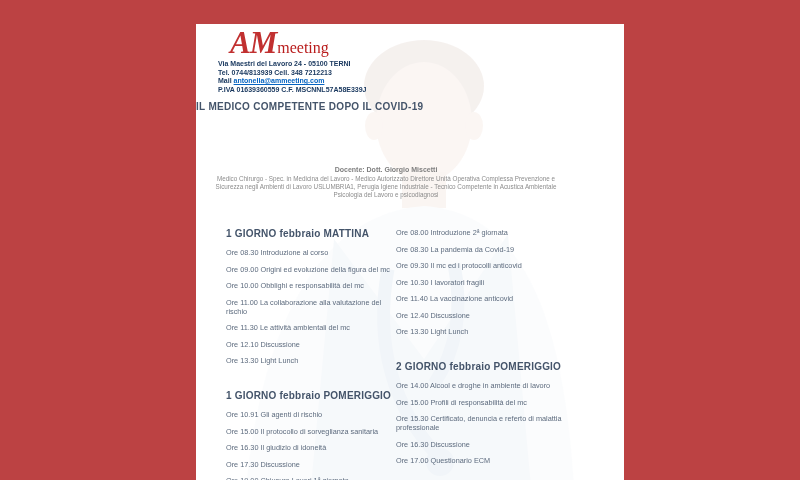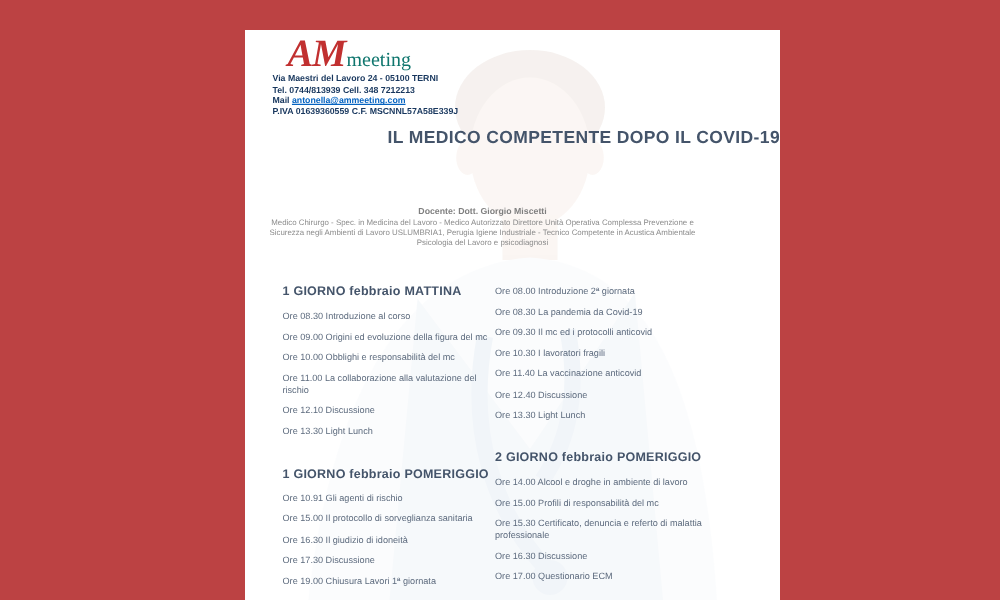--- a/index.html
+++ b/index.html
@@ -17,33 +17,33 @@
     opacity:0.09;z-index:0;pointer-events:none;
   }
   .content{position:relative;z-index:1;width:100%;height:100%;}
   
   .logo{position:absolute;left:34px;top:2px;display:flex;align-items:baseline;}
   .logo-am{
     font-family:"Liberation Serif", serif;font-style:italic;font-weight:bold;
     font-size:31px;color:#C13030;letter-spacing:-1px;line-height:34px;
   }
   .logo-meeting{
-    font-family:"Liberation Serif", serif;font-size:16px;color:#0f766e;
+    font-family:"Liberation Serif", serif;font-size:16px;color:#b91c1c;
     margin-left:1px;
   }
   
   .address{
     position:absolute;left:22px;top:36px;
     font-size:7px;line-height:8.5px;color:#17365D;font-weight:bold;
   }
   .address a{color:#0563C1;text-decoration:underline;cursor:pointer;}
   
   .event-title{
-    position:absolute;left:0;top:77px;width:100%;text-align:right;
-    font-size:14px;font-weight:600;color:#44546A;letter-spacing:0.3px;
+    position:absolute;left:0;top:77px;width:100%;text-align:left;
+    font-size:10px;font-weight:600;color:#44546A;letter-spacing:0.3px;
   }
   .event-lines{
     position:absolute;left:0;top:94px;width:100%;text-align:center;
     font-size:9px;font-weight:bold;color:#35507E;line-height:13.5px;
   }
   
   .teacher{
     position:absolute;left:12px;top:142px;width:356px;text-align:center;
     color:#8C8C8C;
   }
@@ -102,20 +102,21 @@
         <div class="teacher-name">Docente: Dott. Giorgio Miscetti</div>
         <div class="teacher-bio">Medico Chirurgo - Spec. in Medicina del Lavoro - Medico Autorizzato Direttore Unità Operativa Complessa Prevenzione e Sicurezza negli Ambienti di Lavoro USLUMBRIA1, Perugia Igiene Industriale - Tecnico Competente in Acustica Ambientale Psicologia del Lavoro e psicodiagnosi</div>
       </div>
 
       <div class="col col-1">
           <div class="sec-heading">1 GIORNO febbraio MATTINA</div>
           <div class="sched-item">Ore 08.30 Introduzione al corso</div>
           <div class="sched-item">Ore 09.00 Origini ed evoluzione della figura del mc</div>
           <div class="sched-item">Ore 10.00 Obblighi e responsabilità del mc</div>
           <div class="sched-item">Ore 11.00 La collaborazione alla valutazione del rischio</div>
+          <div class="sched-item">Ore 11.30 Le attività ambientali del mc</div>
           <div class="sched-item">Ore 12.10 Discussione</div>
           <div class="sched-item">Ore 13.30 Light Lunch</div>
           <div class="sec-heading">1 GIORNO febbraio POMERIGGIO</div>
           <div class="sched-item">Ore 10.91 Gli agenti di rischio</div>
           <div class="sched-item">Ore 15.00 Il protocollo di sorveglianza sanitaria</div>
           <div class="sched-item">Ore 16.30 Il giudizio di idoneità</div>
           <div class="sched-item">Ore 17.30 Discussione</div>
           <div class="sched-item">Ore 19.00 Chiusura Lavori 1ª giornata</div>
         </div>
       <div class="col col-2">

